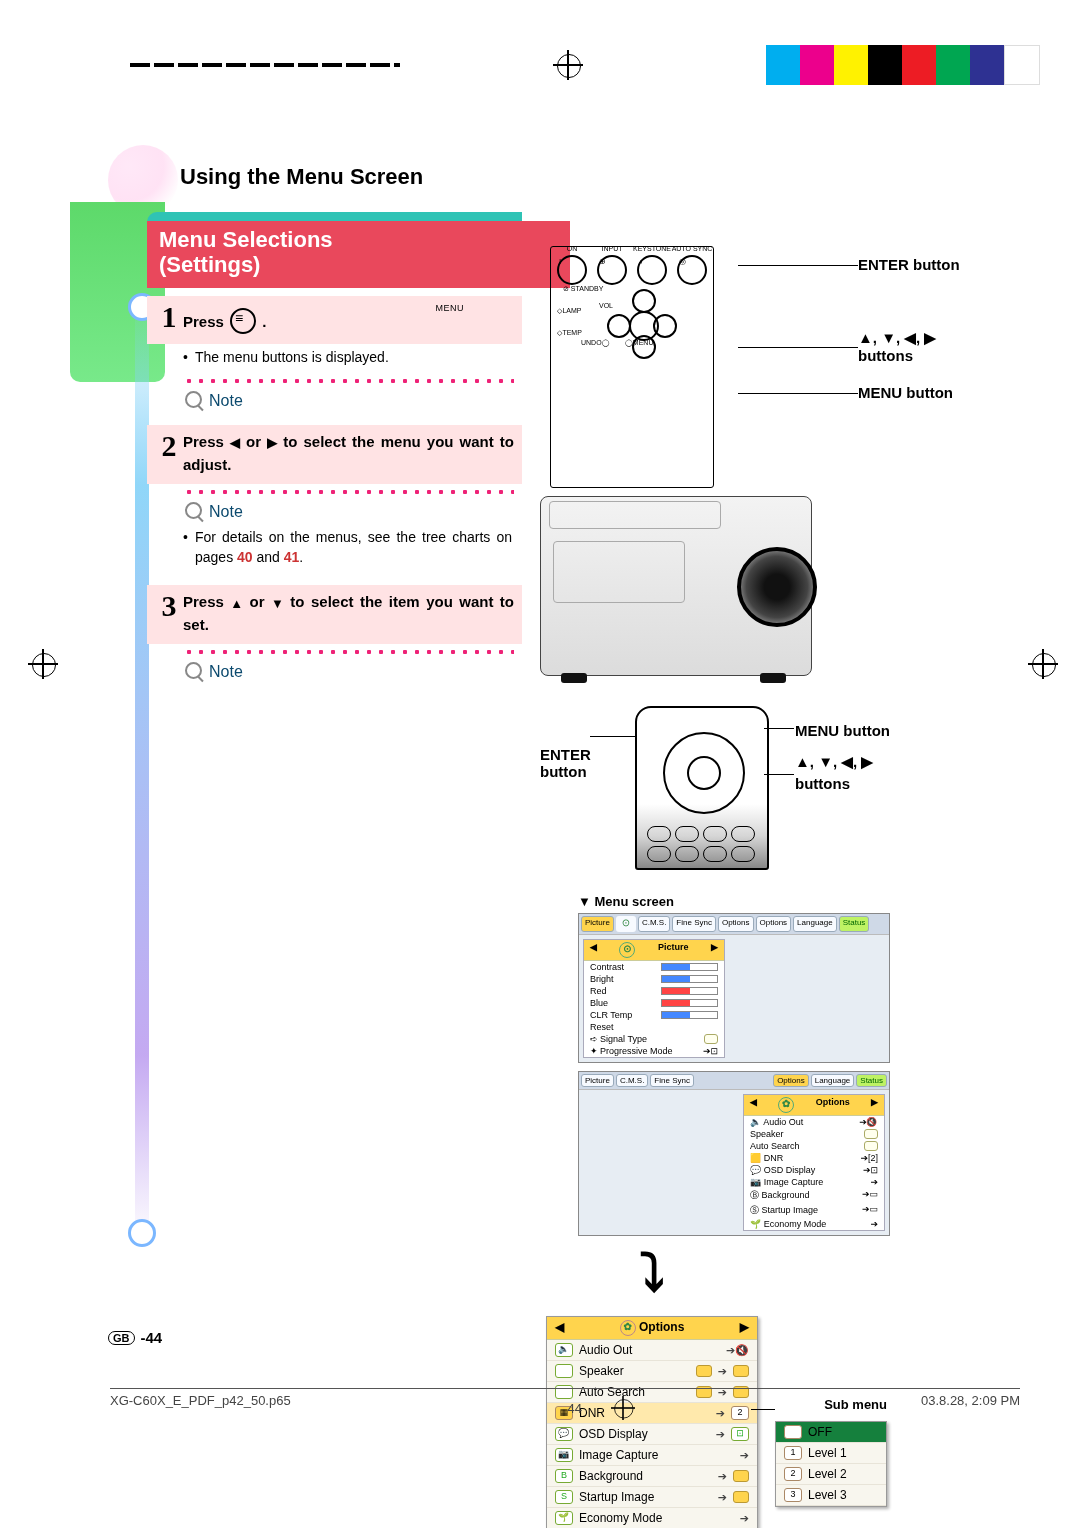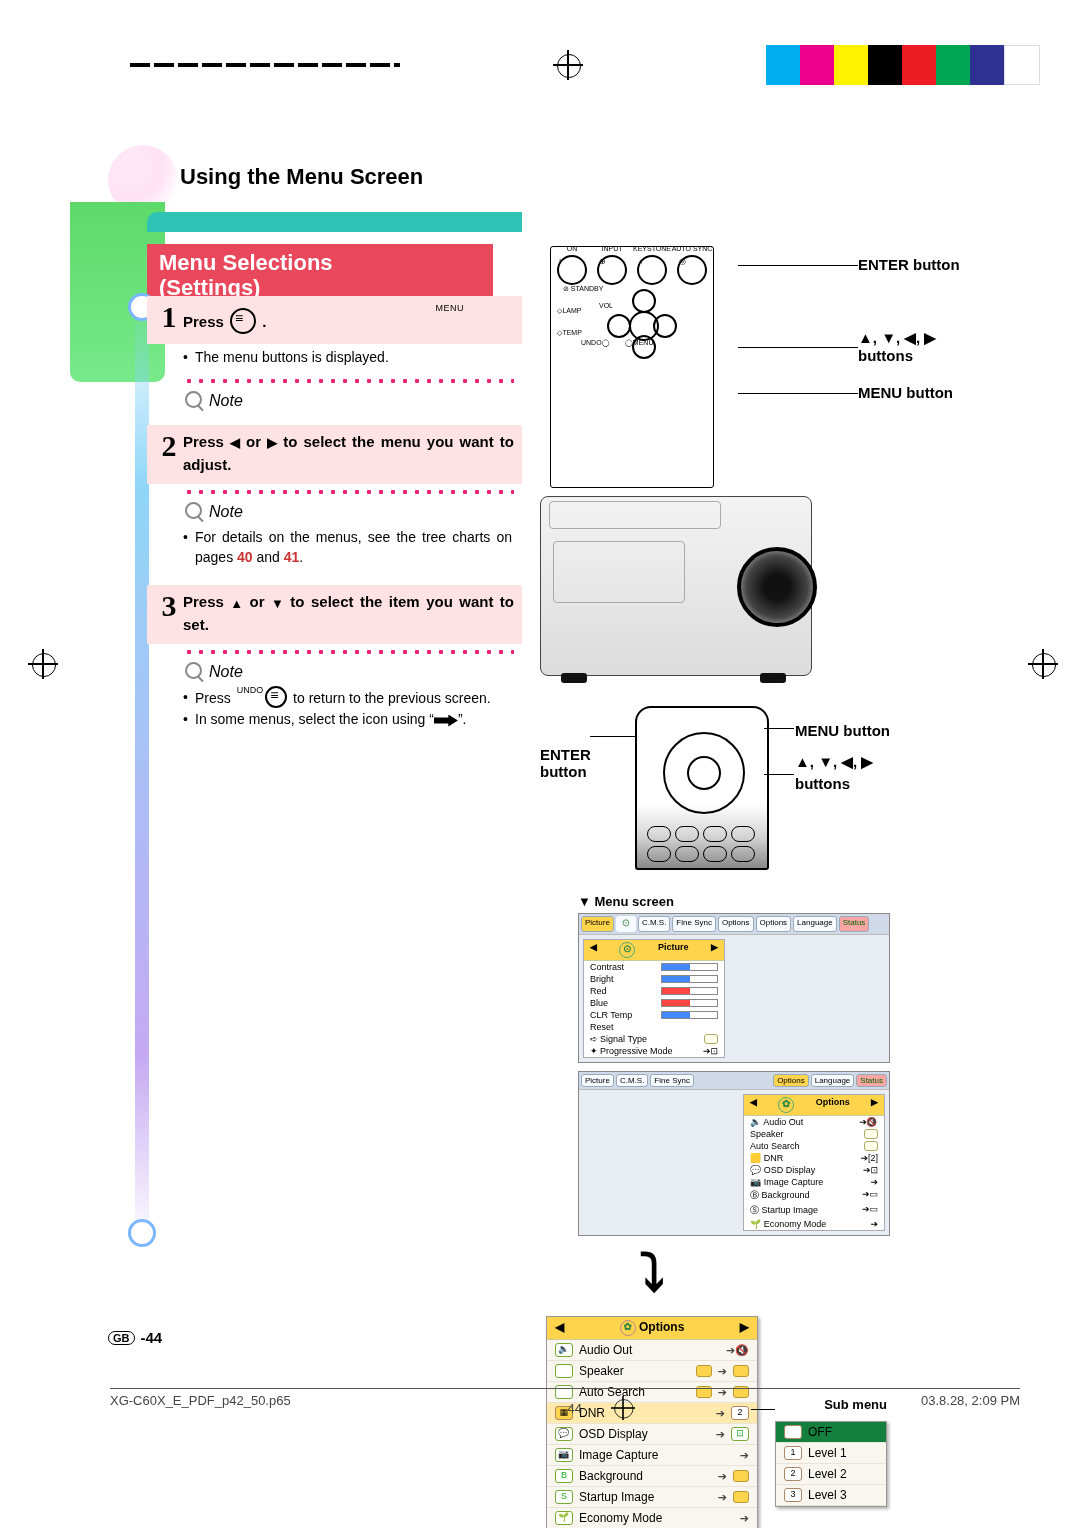--- a/index.html
+++ b/index.html
@@ -58,21 +58,21 @@
   .green-bar {
     position:absolute; top:62px; left:0; width:95px; height:180px;
     background: linear-gradient(#5dd96a, #78e98a);
     border-radius: 0 0 10px 10px;
   }
   .teal-bar{
     position:absolute; top:72px; left:77px; width:375px; height:20px;
     background:#2fc3b5; border-top-left-radius:10px;
   }
   .red-title-bar {
-    position:absolute; top:104px; left:77px; width:346px;
+    position:absolute; top:81px; left:77px; width:423px;
     background:#e9485c; color:#fff; font-weight:bold; font-size:22px;
     padding:6px 12px 10px; box-sizing:border-box; line-height:1.15;
   }
   .red-title-bar .t2 { display:block;}
   .vline {
     position:absolute; top:155px; left:65px; width:14px; height:950px;
     border-radius:8px;
     background: linear-gradient(180deg, rgba(255,255,255,0) 0%, rgba(132,210,248,.9) 20%, rgba(190,160,240,.9) 80%, rgba(255,255,255,0) 100%);
   }
   .vline::before, .vline::after{
@@ -106,21 +106,21 @@
   }
   .instr ul{margin:0; padding:0; list-style:none;}
   .instr li{position:relative; padding-left:12px; text-align:justify;}
   .instr li::before{content:"•"; position:absolute; left:0; top:0;}
   .dots {
     height:8px; margin:4px 8px 4px 36px;
     background-image: radial-gradient(circle, #e27 2px, transparent 2.5px);
     background-size: 12px 8px; background-repeat:repeat-x; background-position:left center;
   }
   .note-hdr {
-    display:flex; align-items:center; gap:6px; padding:2px 0 2px 36px; color:#000000; font-size:16px;font-style:italic;
+    display:flex; align-items:center; gap:6px; padding:2px 0 2px 36px; color:#0c4a6e; font-size:16px;
   }
   .mag {
     display:inline-block; width:20px; height:20px; position:relative;
   }
   .mag::before{content:""; position:absolute; width:13px; height:13px; border:2px solid #888; border-radius:50%; top:0; left:2px;}
   .mag::after{content:""; position:absolute; width:7px; height:2px; background:#888; transform:rotate(45deg); bottom:2px; right:-1px;}
   .tri-l::before{content:"◀";}
   .tri-r::before{content:"▶";}
   .tri-u::before{content:"▲";}
   .tri-d::before{content:"▼";}
@@ -169,21 +169,21 @@
   .remote .dp{position:absolute;top:24px;left:26px;width:78px;height:78px;border:2px solid #000;border-radius:50%;}
   .remote .dp::after{content:"";position:absolute;top:22px;left:22px;width:30px;height:30px;border:2px solid #000;border-radius:50%;}
   .remote .br{position:absolute;bottom:6px;left:10px;right:10px;display:flex;flex-wrap:wrap;gap:4px;}
   .remote .br span{display:block;width:22px;height:14px;border:1.5px solid #000;border-radius:8px;}
   .side-label-l{position:absolute;top:40px;left:0;font-weight:bold;font-size:15px;text-align:left;line-height:1.15;}
   .side-label-r{position:absolute;top:14px;left:255px;font-weight:bold;font-size:15px;line-height:1.5;}
   .menu-screen-hdr{font-weight:bold;font-size:13px;margin:18px 0 4px 38px;}
   .osd{width:310px;border:1px solid #888;font-size:9px;margin-left:38px;background:#e7edf3;}
   .osd .tabbar{background:#cfd9e7;border-bottom:1px solid #bbb;display:flex;gap:2px;padding:2px;font-size:8px;}
   .osd .tabbar span{border:1px solid #9ab;border-radius:3px;padding:1px 3px;background:#f7faff;white-space:nowrap;}
-  .osd .tabbar span.st{background:#fca5a5;color:#060;}
+  .osd .tabbar span.st{background:#bef264;color:#060;}
   .osd .ibody{padding:4px;}
   .menu2{width:140px;border:1px solid #aab;background:#fff;font-size:9px;}
   .menu2 .mh{background:#ffd44d;border-bottom:1px solid #cc9;padding:2px 6px;font-weight:bold;display:flex;justify-content:space-between;}
   .menu2 .row{display:flex;justify-content:space-between;padding:1px 6px;}
   .menu2 .row .b{width:12px;height:8px;border:1px solid #aa6;background:#ffe;border-radius:3px;}
   .slider-row{display:flex;align-items:center;justify-content:space-between;padding:1px 6px;font-size:9px;}
   .slider{width:55px;height:6px;border:1px solid #888;position:relative;background:#fff;}
   .slider .fill{position:absolute;top:0;left:0;bottom:0;background:#f44;}
   .opts-menu{
     width:210px;border:1px solid #999;font-size:12px;margin-top:80px;margin-left:6px;
@@ -311,30 +311,20 @@
     <div class="step" style="margin-top:12px;">
       <div class="step-num">3</div>
       <div class="step-body" style="text-align:justify;">
         <span>Press </span><span class="tri-u"></span><span> or </span><span class="tri-d"></span><span> to select the item you want to set.</span>
       </div>
     </div>
     <div class="dots"></div>
     <div class="note-hdr">
       <span class="mag"></span>
       <span>Note</span>
-    </div>
-    <div class="instr">
-      <ul>
-        <li>
-          <span>Press </span><span class="undo-tiny-label">UNDO</span><span class="menu-icon" style="width:18px;height:18px"></span><span> to return to the previous screen.</span>
-        </li>
-        <li>
-          <span>In some menus, select the icon using “</span><span class="arrow-pointer"></span><span>”.</span>
-        </li>
-      </ul>
     </div>
   </div>
 
   <div class="right-col">
     <div style="display:flex;position:relative;">
       <div>
         <div class="ctrl-box">
           <div class="ctrl-btns">
             <div class="ob"><span>ON</span>I</div>
             <div class="ob"><span>INPUT</span>⊕</div>

